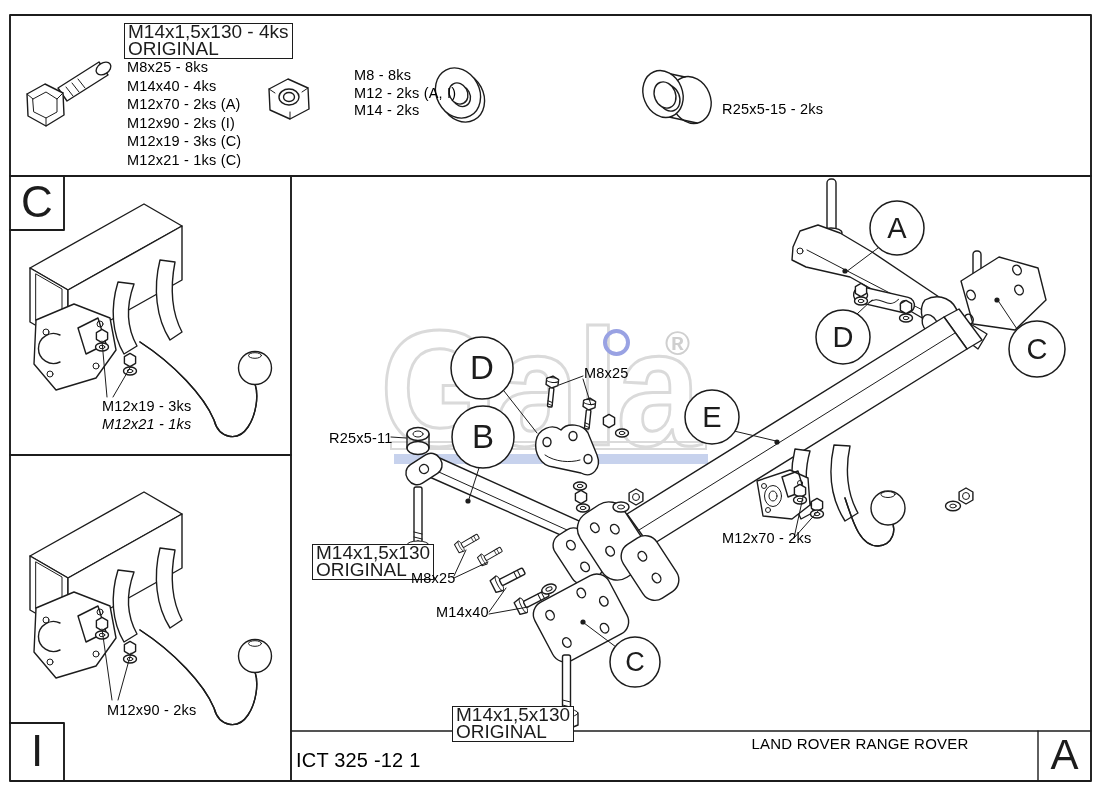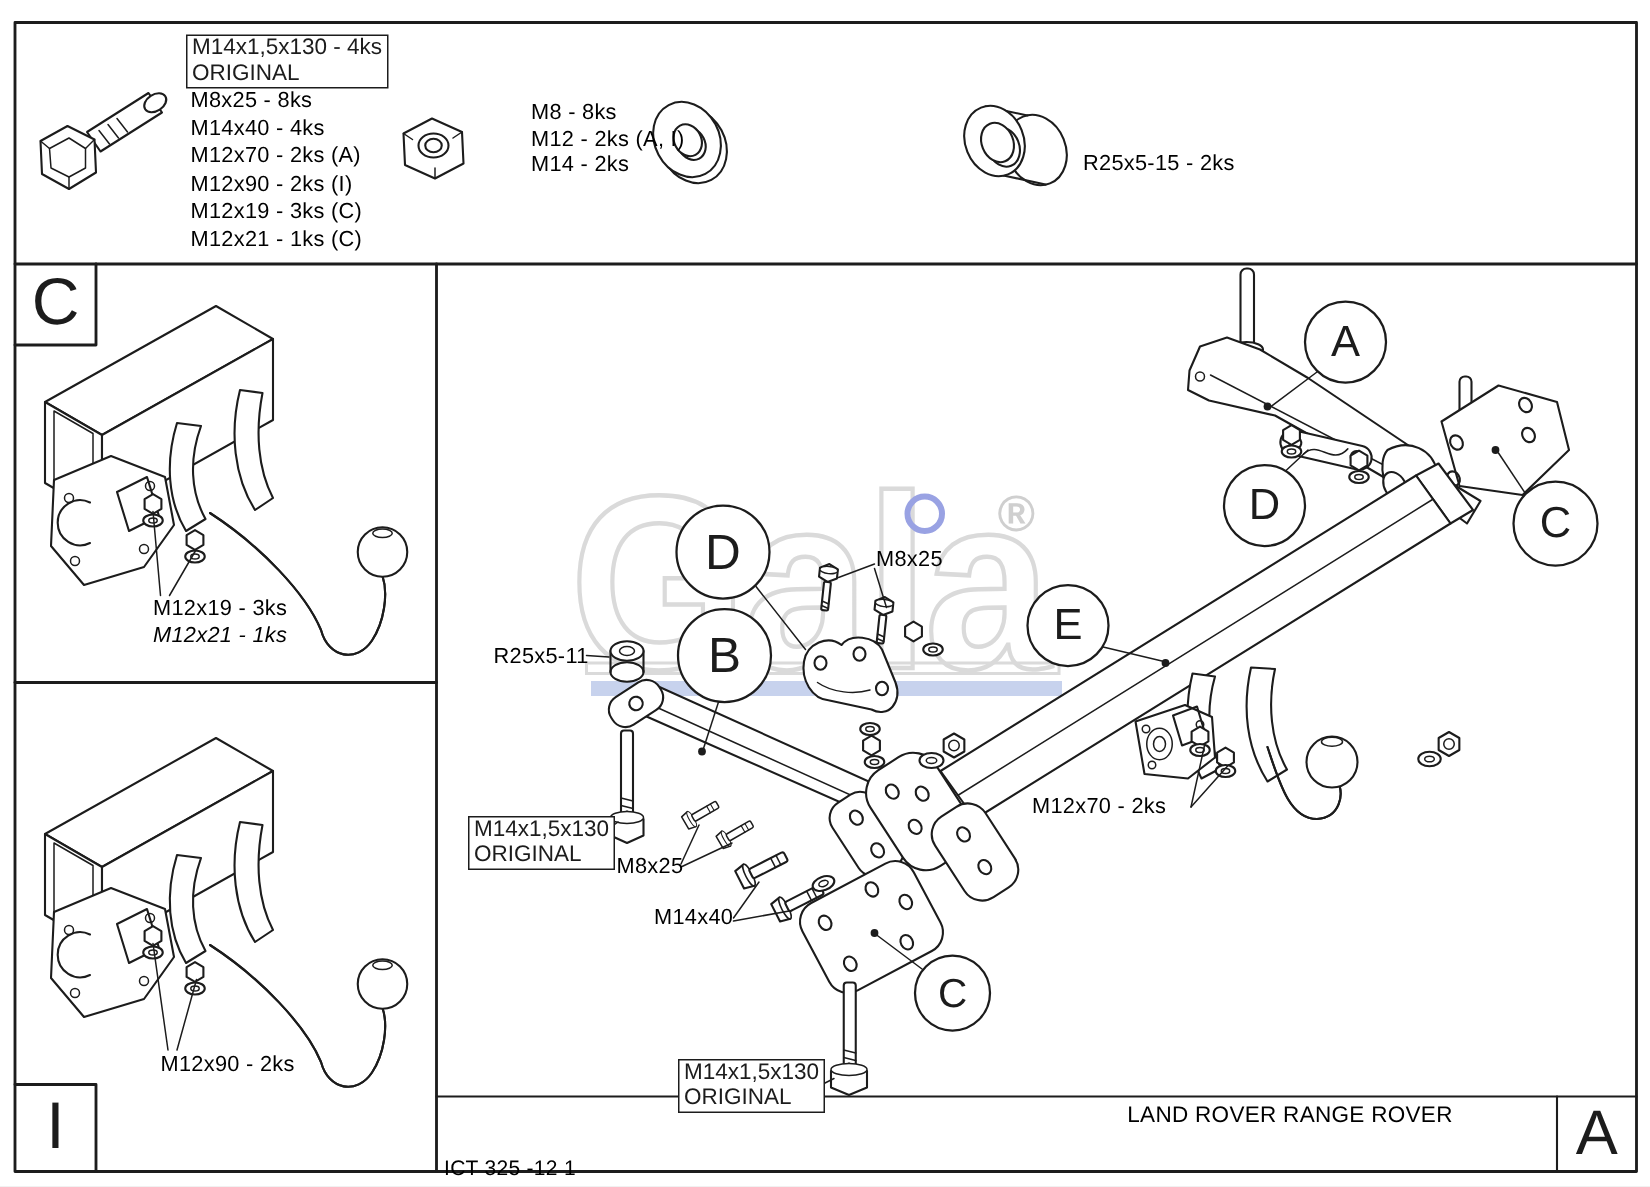--- a/index.html
+++ b/index.html
@@ -4,21 +4,21 @@
 <style>
   html,body{margin:0;padding:0;background:#e8e8e8;}
   #page{position:relative;width:1100px;height:791px;background:#ffffff;overflow:hidden;
         font-family:"Liberation Sans",sans-serif;color:#1c1c1c;}
   
   .wm{position:absolute;z-index:1;}
   svg#art{position:absolute;left:0;top:0;z-index:2;}
   .lbl{position:absolute;z-index:5;font-size:14.5px;line-height:18px;white-space:nowrap;
        letter-spacing:.2px;color:#000000;}
   .lblbox{position:absolute;z-index:5;border:1.3px solid #1c1c1c;background:#fff;
-          padding:0 3px 1px;font-size:15px;line-height:16.5px;white-space:nowrap;}
+          padding:0 3px 1px;font-size:19px;line-height:16.5px;white-space:nowrap;}
   .list div{white-space:nowrap;}
   .co{position:absolute;z-index:5;text-align:center;font-size:29px;color:#1c1c1c;}
   .biglet{position:absolute;z-index:5;text-align:center;color:#1c1c1c;}
   
   #wm-text{left:380px;top:306px;font-size:165px;line-height:165px;font-weight:bold;
            letter-spacing:-3px;color:rgba(255,255,255,0);-webkit-text-stroke:3px #dadada;
            transform:scaleX(.92);transform-origin:left top;}
   #wm-underline{left:390px;top:441px;width:317px;height:9px;border:2px solid #dadada;box-sizing:border-box;}
   #wm-band{left:394px;top:454px;width:314px;height:10px;}
   #wm-dot{left:603px;top:329px;width:27px;height:27px;border-radius:50%;border:4px solid #99a2e3;box-sizing:border-box;}
@@ -378,31 +378,31 @@
   <div class="lbl" style="left:107px;top:701px;">M12x90 - 2ks</div>
 
   <div class="lbl" style="left:584px;top:364px;">M8x25</div>
   <div class="lbl" style="left:329px;top:429px;">R25x5-11</div>
   <div class="lblbox" style="left:312px;top:544px;">
     <div>M14x1,5x130</div>
     <div>ORIGINAL</div>
   </div>
   <div class="lbl" style="left:411px;top:569px;">M8x25</div>
   <div class="lbl" style="left:436px;top:603px;">M14x40</div>
-  <div class="lbl" style="left:688px;top:529px;">M12x70 - 2ks</div>
+  <div class="lbl" style="left:722px;top:529px;">M12x70 - 2ks</div>
   <div class="lblbox" style="left:452px;top:706px;">
     <div>M14x1,5x130</div>
     <div>ORIGINAL</div>
   </div>
 
   <div class="co" style="left:877px;top:210px;width:40px;line-height:37px;">A</div>
   <div class="co" style="left:823px;top:319px;width:40px;line-height:37px;">D</div>
   <div class="co" style="left:1017px;top:330px;width:40px;line-height:38px;">C</div>
   <div class="co" style="left:460px;top:347px;width:44px;line-height:42px;font-size:33px;">D</div>
   <div class="co" style="left:461px;top:416px;width:44px;line-height:42px;font-size:33px;">B</div>
   <div class="co" style="left:692px;top:399px;width:40px;line-height:37px;">E</div>
   <div class="co" style="left:615px;top:645px;width:40px;line-height:35px;font-size:27px;">C</div>
 
-  <div class="lbl" style="left:296px;top:751px;font-size:14px;margin-top:18px;">ICT 325 -12 1</div>
+  <div class="lbl" style="left:296px;top:751px;font-size:20px;">ICT 325 -12 1</div>
   <div class="lbl" style="left:690px;top:735px;width:340px;text-align:center;font-size:15px;">LAND ROVER RANGE ROVER</div>
   <div class="biglet" style="left:1038px;top:731px;width:53px;height:50px;line-height:48px;font-size:42px;">A</div>
 
 </div>
 
 </body></html>

